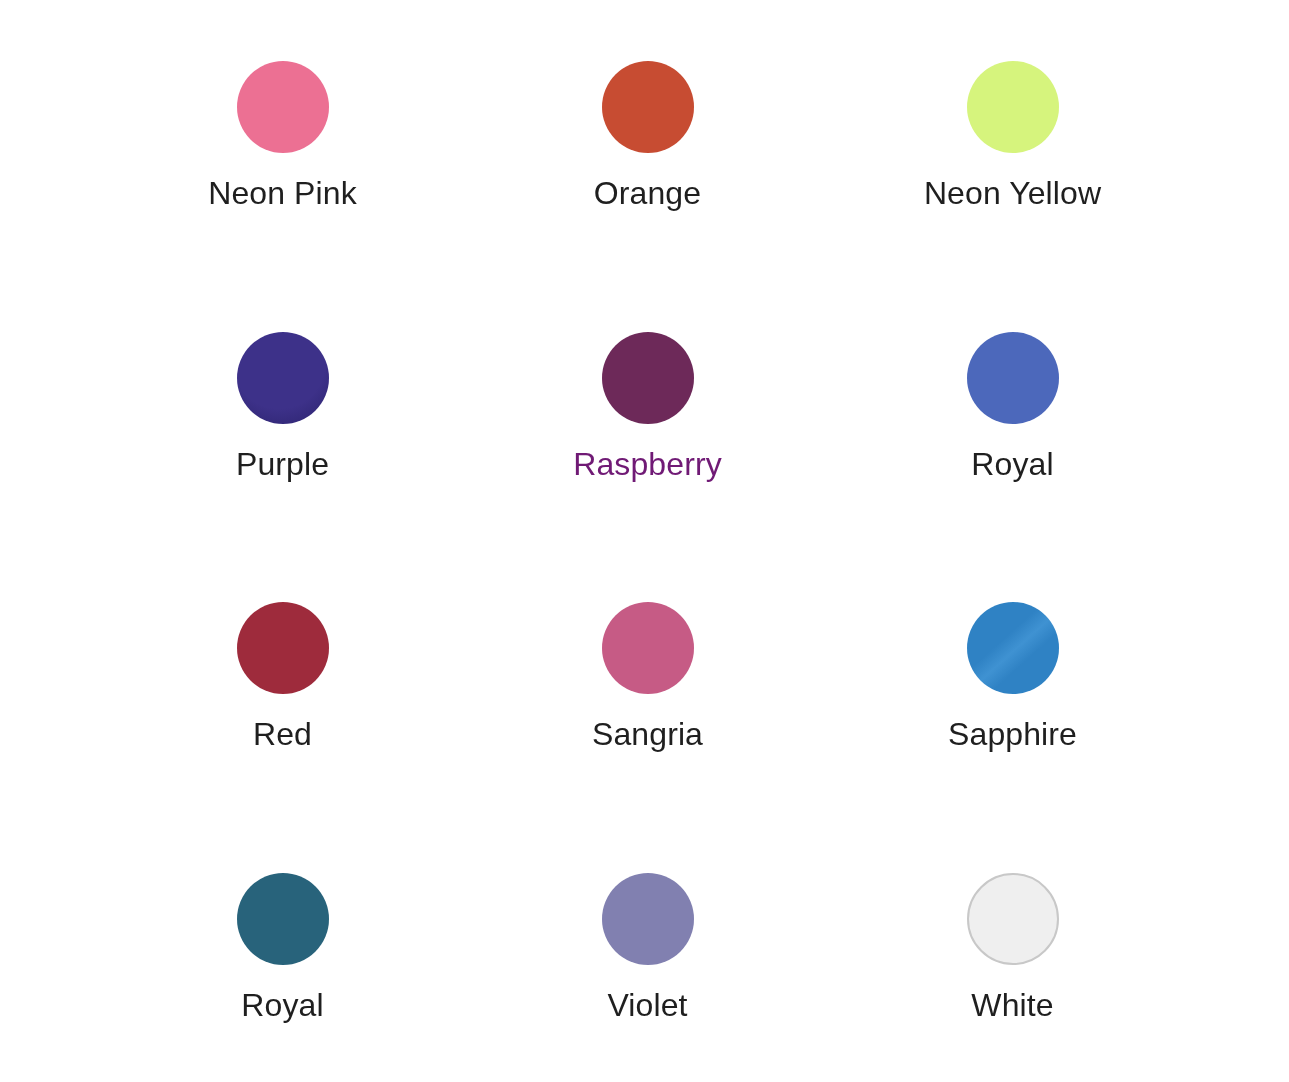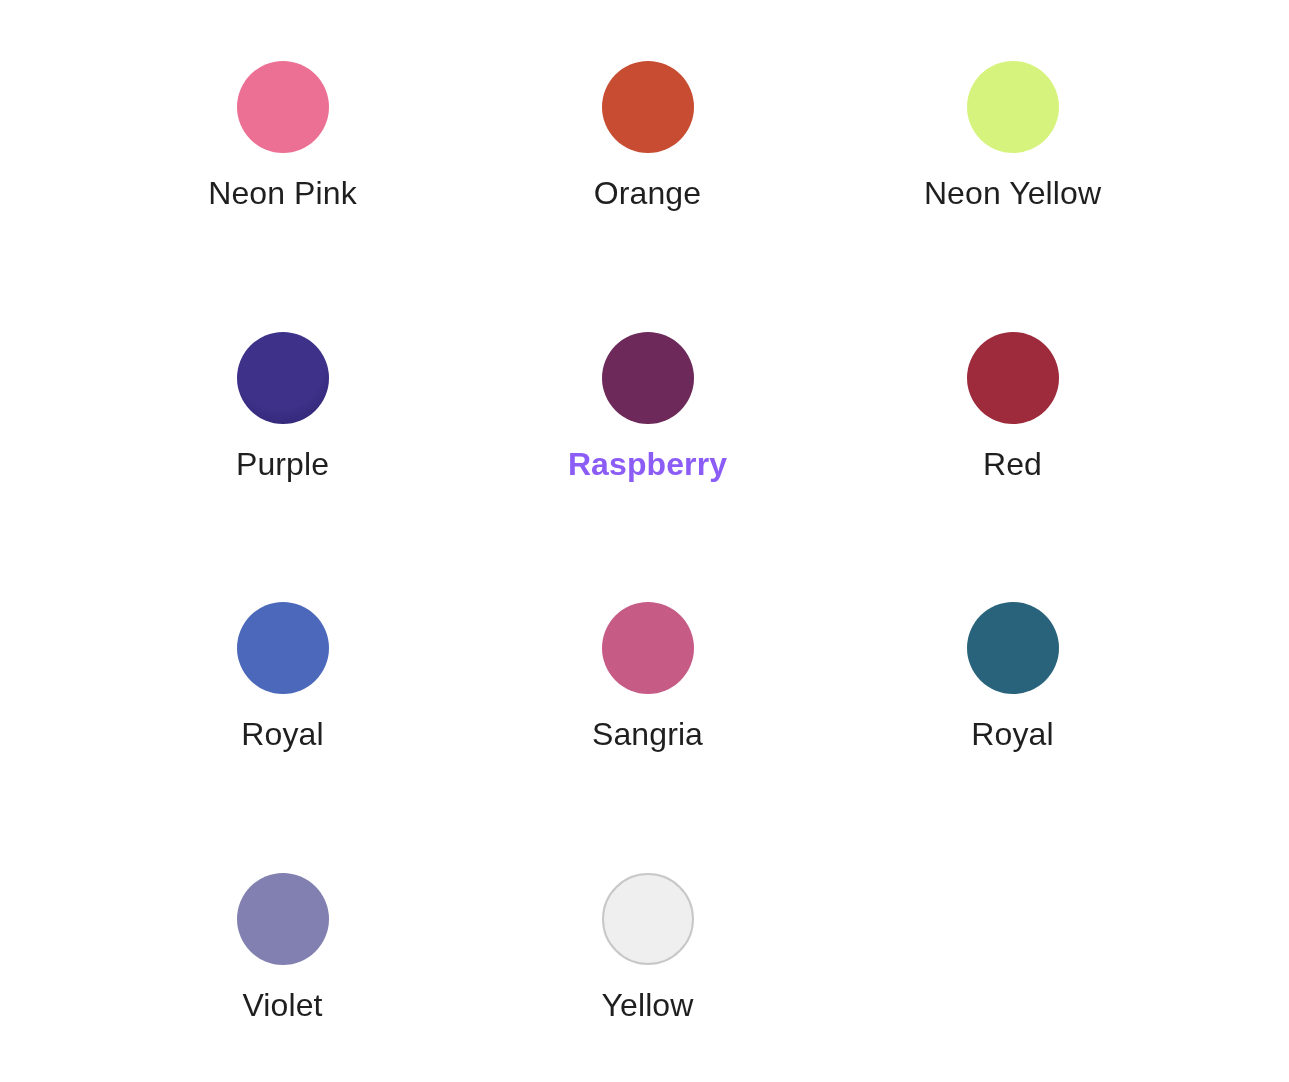--- a/index.html
+++ b/index.html
@@ -65,39 +65,43 @@
     <div class="swatch-cell">
       <div class="swatch-dot" style="background: rgb(214, 244, 125);"></div>
       <div class="swatch-label" style="color: rgb(31, 31, 31);">Neon Yellow</div>
     </div>
     <div class="swatch-cell">
       <div class="swatch-dot" style="background: radial-gradient(circle at 46% 34%, rgb(61, 49, 137) 0%, rgb(61, 49, 137) 58%, rgb(50, 40, 120) 82%, rgb(40, 32, 92) 100%);"></div>
       <div class="swatch-label" style="color: rgb(31, 31, 31); text-align: right;">Purple</div>
     </div>
     <div class="swatch-cell">
       <div class="swatch-dot" style="background: rgb(109, 41, 89);"></div>
-      <div class="swatch-label" style="color: #8b5cf6; font-weight: bold;">Raspberry</div>
+      <div class="swatch-label" style="color: #701a75;">Raspberry</div>
+    </div>
+    <div class="swatch-cell">
+      <div class="swatch-dot" style="background: rgb(76, 104, 187);"></div>
+      <div class="swatch-label" style="color: rgb(31, 31, 31);">Royal</div>
     </div>
     <div class="swatch-cell">
       <div class="swatch-dot" style="background: rgb(158, 43, 60);"></div>
       <div class="swatch-label" style="color: rgb(31, 31, 31);">Red</div>
     </div>
     <div class="swatch-cell">
-      <div class="swatch-dot" style="background: rgb(76, 104, 187);"></div>
-      <div class="swatch-label" style="color: rgb(31, 31, 31);">Royal</div>
+      <div class="swatch-dot" style="background: rgb(198, 91, 133);"></div>
+      <div class="swatch-label" style="color: rgb(31, 31, 31); text-align: center;">Sangria</div>
     </div>
     <div class="swatch-cell">
-      <div class="swatch-dot" style="background: rgb(198, 91, 133);"></div>
-      <div class="swatch-label" style="color: rgb(31, 31, 31); text-align: center;">Sangria</div>
+      <div class="swatch-dot" style="background: linear-gradient(138deg, rgb(47, 130, 196) 0%, rgb(47, 130, 196) 40%, rgb(63, 146, 210) 52%, rgb(47, 130, 196) 64%, rgb(47, 130, 196) 100%);"></div>
+      <div class="swatch-label" style="color: rgb(31, 31, 31);">Sapphire</div>
     </div>
     <div class="swatch-cell">
       <div class="swatch-dot" style="background: rgb(40, 99, 123);"></div>
       <div class="swatch-label" style="color: rgb(31, 31, 31);">Royal</div>
     </div>
     <div class="swatch-cell">
       <div class="swatch-dot" style="background: rgb(129, 128, 176);"></div>
       <div class="swatch-label" style="color: rgb(31, 31, 31);">Violet</div>
     </div>
     <div class="swatch-cell">
       <div class="swatch-dot" style="background: rgb(239, 239, 239); border: 2px solid rgb(200, 200, 200);"></div>
-      <div class="swatch-label" style="color: rgb(31, 31, 31);">Yellow</div>
+      <div class="swatch-label" style="color: rgb(31, 31, 31);">White</div>
     </div>
   </div>
 
 </body></html>

